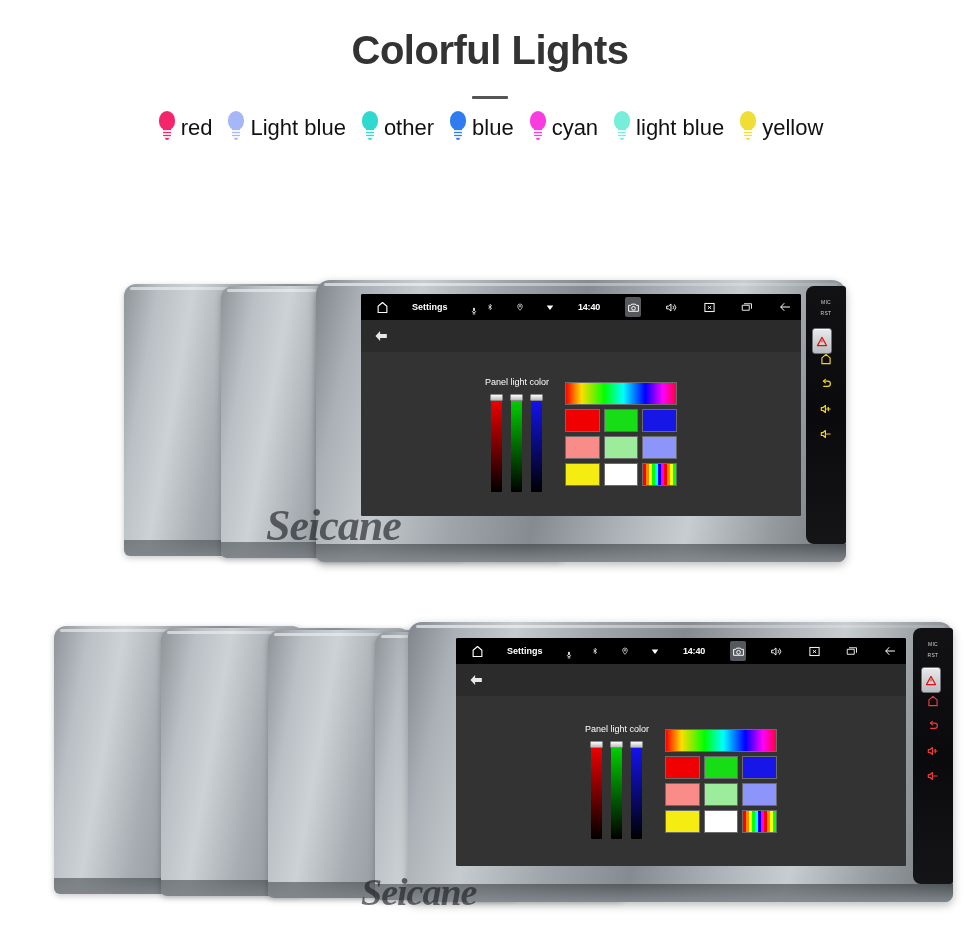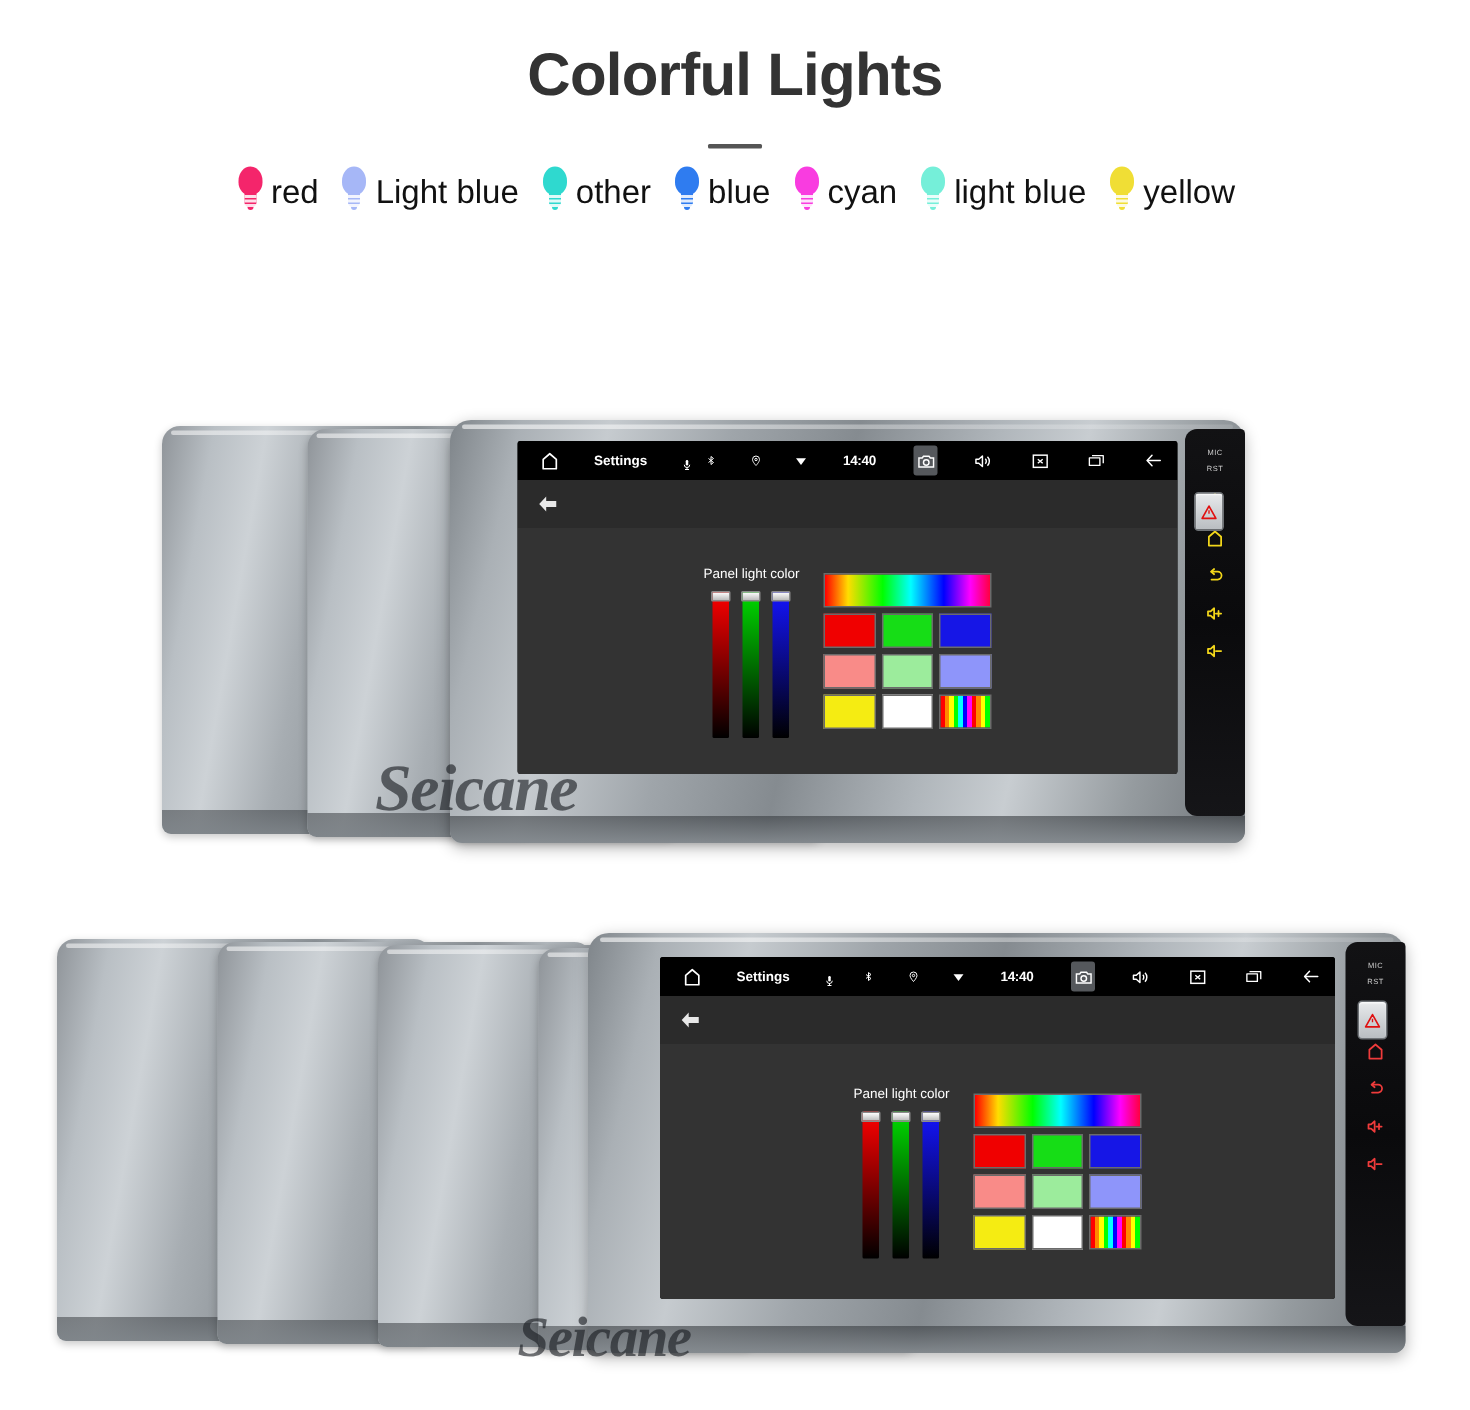--- a/index.html
+++ b/index.html
@@ -50,21 +50,21 @@
   }
   .bulb .tip {
     position:absolute; left:8px; top:26px; width:4px; height:3px; border-radius:0 0 2px 2px;
   }
   .bulb .ring {
     position:absolute; left:6px; width:8px; height:1.5px; background:rgba(255,255,255,.85);
   }
   .legend-label { font-size:22px; color:#111; white-space:nowrap; }
 
   
-  .unit-row { position:absolute; left:0; width:794px; }
+  .unit-row { position:absolute; left:16px; width:794px; }
   #row-top { top: 272px; height: 300px; }
   #row-bottom { top: 612px; height: 300px; }
 
   .stack { position:absolute; top:0; left:0; width:980px; height:300px; }
 
   
   .ghost-unit {
     position:absolute; top:0;
     width: 330px; height: 290px;
   }

